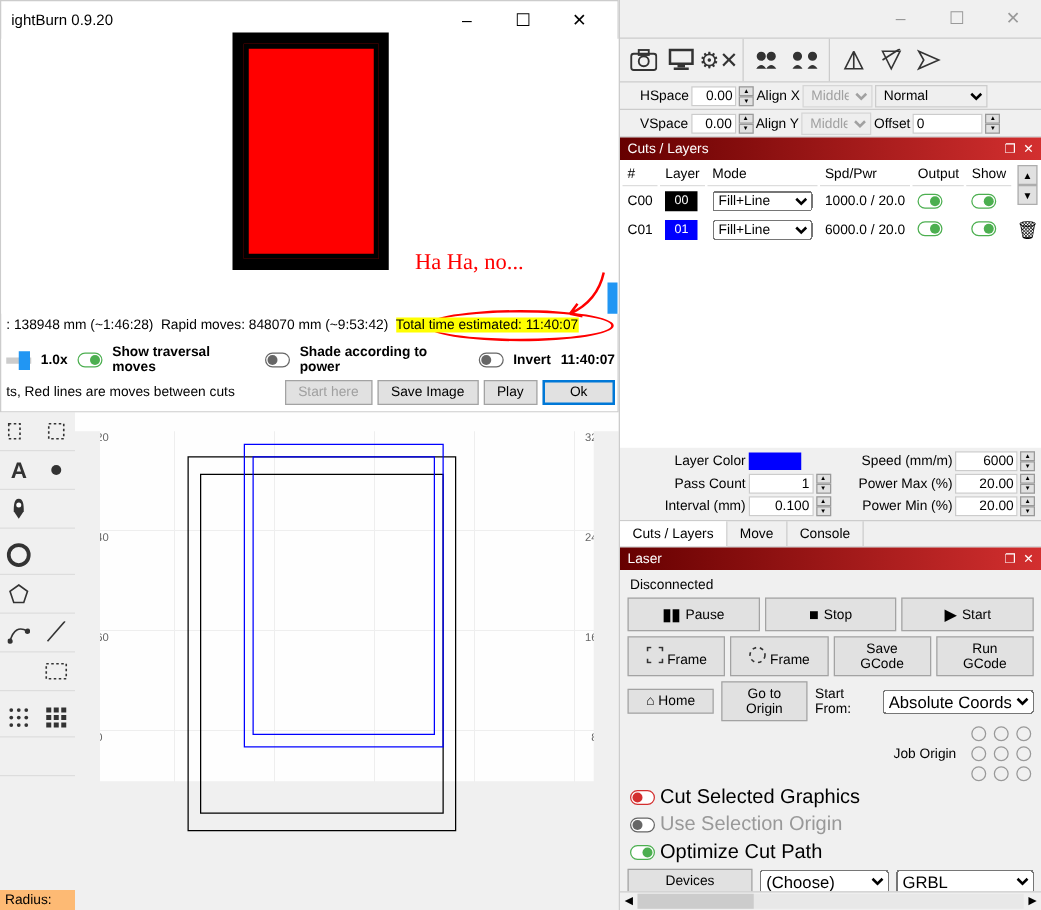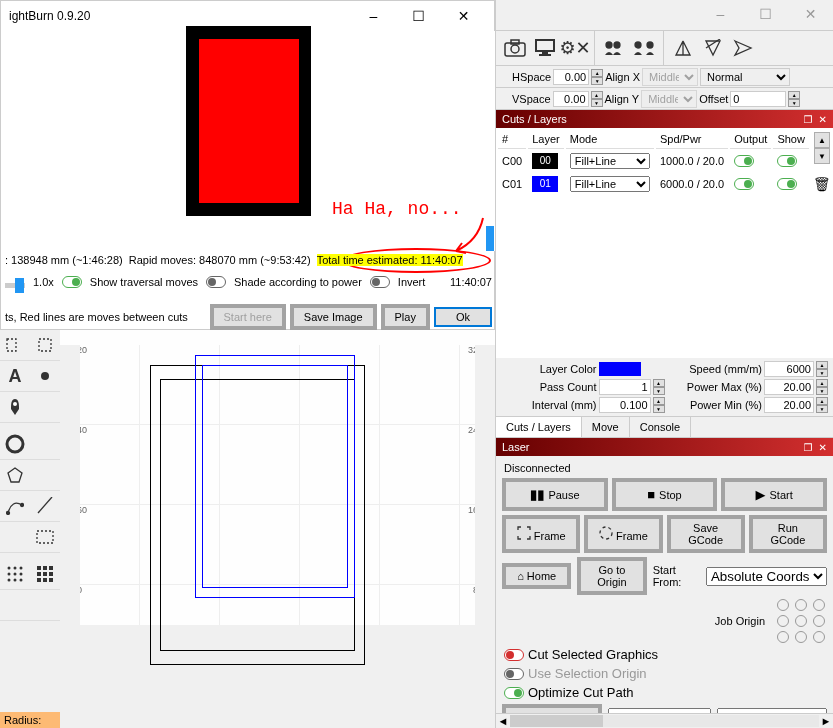--- a/index.html
+++ b/index.html
@@ -4,36 +4,36 @@
   <style>
     * { box-sizing: border-box; margin: 0; padding: 0; }
     body { font-family: "Segoe UI", Tahoma, sans-serif; font-size: 11px; background: #fff; overflow: hidden; width: 833px; height: 728px; position: relative; color: #000; }
     .titlebar { height: 30px; display: flex; align-items: center; padding: 0 8px; border-bottom: 0; }
     .titlebar .title { flex: 1; font-size: 12px; }
     .winbtn { width: 45px; height: 28px; display: flex; align-items: center; justify-content: center; font-size: 14px; }
     .main-preview-window { position: absolute; left: 0; top: 0; width: 495px; height: 330px; background: #fff; border: 1px solid #ccc; }
     .preview-canvas { position: absolute; left: 0; top: 30px; width: 495px; height: 220px; background: #fff; display: flex; justify-content: center; }
     .preview-art { margin-top: -5px; width: 125px; height: 190px; background: #000; display: flex; align-items: center; justify-content: center; }
     .preview-art .inner { width: 108px; height: 172px; background: #ff0000; border: 4px solid #000; }
-    .annotation { position: absolute; color: #ff0000; font-family: Liberation Mono, monospace; font-size: 18px; top: 198px; left: 331px; }
+    .annotation { position: absolute; color: #ff0000; font-family: Liberation Serif, serif; font-size: 18px; top: 198px; left: 331px; }
     .ellipse { position: absolute; left: 340px; top: 247px; width: 150px; height: 25px; border: 2px solid #ff0000; border-radius: 50%; pointer-events: none; }
     .arrow-draw { position: absolute; left: 447px; top: 215px; width: 40px; height: 40px; }
     .status-row { position: absolute; left: 0; top: 253px; width: 495px; font-size: 11px; padding: 0 4px; display: flex; gap: 6px; align-items: center; }
     .highlighted { background: #ffff00; }
-    .options-row { position: absolute; left: 0; top: 275px; width: 495px; display: flex; gap: 8px; align-items: flex-end; padding: 0 4px; font-size: 11px; }
+    .options-row { position: absolute; left: 0; top: 275px; width: 495px; display: flex; gap: 8px; align-items: center; padding: 0 4px; font-size: 11px; font-weight: bold; }
     .options-row .slider { height: 5px; background: #ccc; width: 20px; position: relative; }
     .options-row .slider::before { content: ''; position: absolute; left: 10px; top: -5px; width: 9px; height: 15px; background: #2196f3; }
     .toggle { width: 20px; height: 12px; border-radius: 6px; background: #fff; border: 1px solid #4caf50; display: inline-flex; align-items: center; position: relative; }
     .toggle .dot { width: 8px; height: 8px; border-radius: 50%; background: #4caf50; margin-left: 9px; }
     .toggle.off { border-color: #666; }
     .toggle.off .dot { background: #666; margin-left: 1px; }
     .toggle.red { border-color: #d32f2f; }
     .toggle.red .dot { background: #d32f2f; }
     .hint-row { position: absolute; left: 0; top: 300px; width: 495px; padding: 3px 4px; display: flex; align-items: center; gap: 4px; font-size: 11px; }
-    .btn { background: #e1e1e1; border: 4px solid #a3a3a3; padding: 3px 10px; font-size: 11px; cursor: pointer; }
+    .btn { background: #e1e1e1; border: 1px solid #a3a3a3; padding: 3px 10px; font-size: 11px; cursor: pointer; }
     .btn:disabled { color: #a0a0a0; }
     .btn.primary { border: 2px solid #0078d7; padding: 2px 20px; }
     .right-window { position: absolute; right: 0; top: 0; width: 338px; height: 728px; background: #f0f0f0; border-left: 1px solid #ccc; }
     .right-titlebar { height: 30px; display: flex; justify-content: flex-end; }
     .toolbar-row { height: 36px; display: flex; align-items: center; border-top: 1px solid #ccc; border-bottom: 1px solid #ccc; }
     .tb-section { display: flex; gap: 4px; padding: 0 6px; border-right: 1px solid #ccc; height: 100%; align-items: center; }
     .icon-btn { width: 26px; height: 26px; display: flex; align-items: center; justify-content: center; font-size: 18px; color: #333; }
     .align-rows { }
     .align-row { display: flex; align-items: center; border-bottom: 1px solid #ccc; height: 22px; font-size: 11px; padding: 0 2px; gap: 2px; }
     .align-row input, .align-row select { font-size: 11px; border: 1px solid #ccc; padding: 1px 2px; }
@@ -53,21 +53,21 @@
     .layer-props label { text-align: right; }
     .layer-props input { width: 100%; font-size: 11px; border: 1px solid #ccc; text-align: right; padding: 1px 2px; }
     .tabs { display: flex; background: #f0f0f0; border-top: 1px solid #ccc; border-bottom: 1px solid #ccc; }
     .tab { padding: 4px 10px; font-size: 11px; border-right: 1px solid #ccc; cursor: pointer; }
     .tab.active { background: #fff; }
     .laser-panel { padding: 4px; }
     .laser-controls { display: grid; grid-template-columns: 1fr 1fr 1fr; gap: 4px; padding: 2px; }
     .laser-controls .btn { display: flex; align-items: center; justify-content: center; gap: 4px; padding: 5px; }
     .laser-4col { display: grid; grid-template-columns: 1fr 1fr 1fr 1fr; gap: 4px; padding: 2px; }
     .laser-row { display: flex; align-items: center; gap: 6px; padding: 2px; font-size: 11px; }
-    .checkbox-row { display: flex; align-items: center; gap: 4px; padding: 2px 4px; font-size: 13px; }
+    .checkbox-row { display: flex; align-items: center; gap: 4px; padding: 2px 4px; font-size: 16px; }
     .origin-dots { display: grid; grid-template-columns: repeat(3, 14px); gap: 4px; }
     .origin-dots .dot { width: 12px; height: 12px; border: 1px solid #999; border-radius: 50%; }
     .left-tools { position: absolute; left: 0; top: 330px; width: 60px; height: 400px; background: #f0f0f0; display: flex; flex-direction: column; }
     .tool-pair { display: flex; border-bottom: 1px solid #ddd; }
     .tool { width: 30px; height: 30px; display: flex; align-items: center; justify-content: center; font-size: 18px; color: #333; }
     .design-canvas { position: absolute; left: 60px; top: 330px; width: 435px; height: 398px; background: #fefefe; }
     .canvas-grid { position: absolute; left: 0; top: 15px; width: 100%; height: 380px; background: repeating-linear-gradient(to right, transparent 0, transparent 79px, #eee 79px, #eee 80px), repeating-linear-gradient(to bottom, transparent 0, transparent 79px, #eee 79px, #eee 80px); }
     .ruler-num { position: absolute; font-size: 9px; color: #666; }
     .design-outer { position: absolute; border: 1px solid #000; }
     .design-inner { position: absolute; border: 1px solid #00f; }

